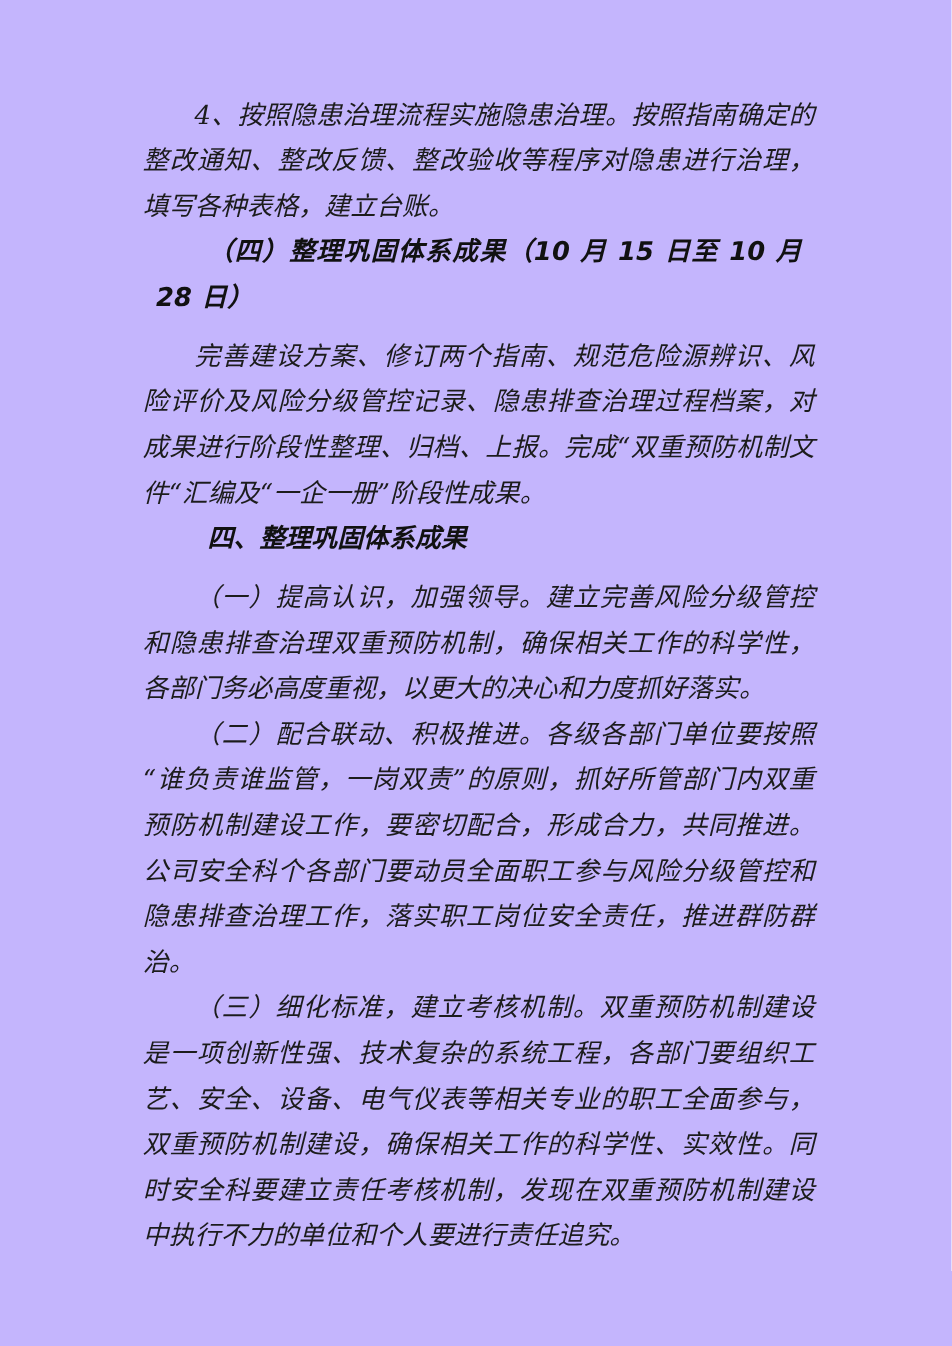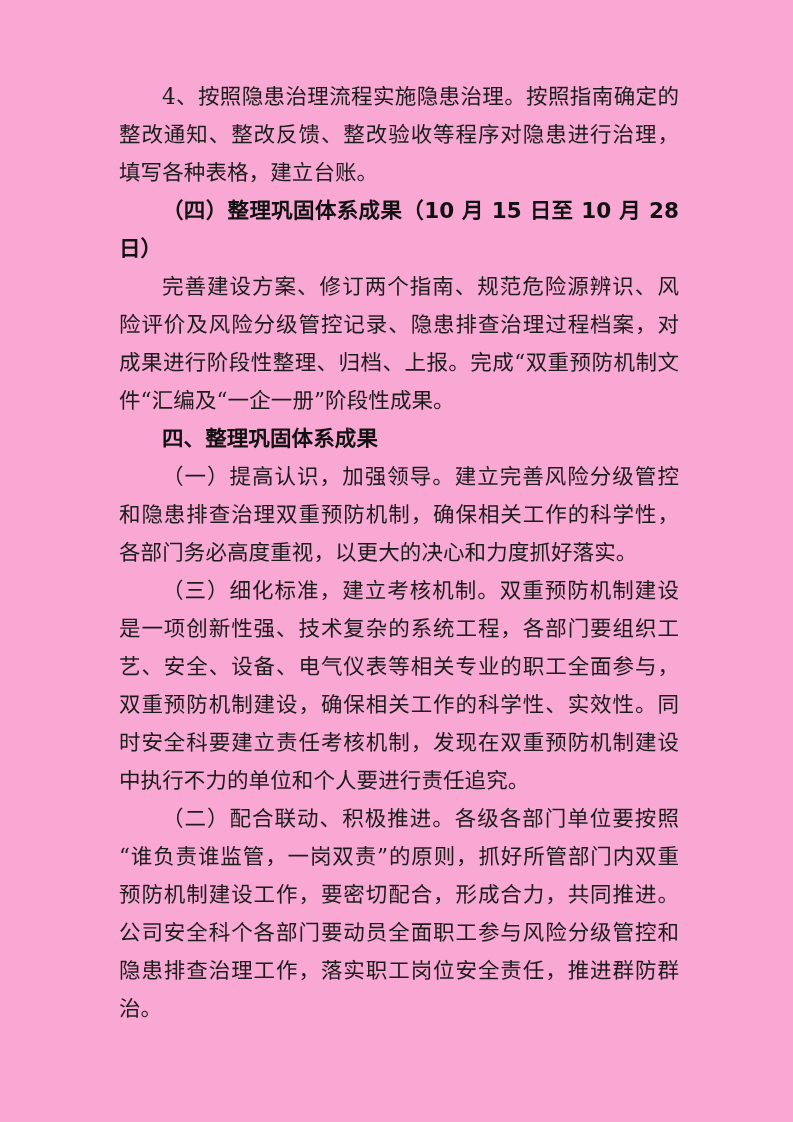--- a/index.html
+++ b/index.html
@@ -17,22 +17,23 @@
     color: #1a1a1a;
     -webkit-font-smoothing: antialiased;
   }
 
   .page {
     position: absolute;
     left: 0;
     top: 0;
     width: 793px;
     height: 1122px;
-    background: #f9a8d4;
+    background: #c4b5fd;
     box-sizing: border-box;
+    font-style: italic;
   }
 
   .content {
     position: absolute;
     left: 119px;
     top: 78px;
     width: 560px;
   }
 
   
@@ -47,21 +48,21 @@
     word-break: break-all;
     color: #1c1c1c;
   }
 
   
   .heading {
     font-size: 21.5px;
     line-height: 38px;
     text-align: justify;
     text-indent: 2em;
-    margin: 0;
+    margin: 11px;
     font-weight: bold;
     letter-spacing: 0.1px;
     color: #111111;
     font-family: "DejaVu Sans", "Liberation Sans", sans-serif;
   }
 
   .heading.sub {
     font-family: "DejaVu Serif", "Liberation Serif", serif;
     font-weight: bold;
   }
@@ -78,18 +79,18 @@
     <p class="para block">4、按照隐患治理流程实施隐患治理。按照指南确定的整改通知、整改反馈、整改验收等程序对隐患进行治理，填写各种表格，建立台账。</p>
 
     <p class="heading block">（四）整理巩固体系成果（10 月 15 日至 10 月 28 日）</p>
 
     <p class="para block">完善建设方案、修订两个指南、规范危险源辨识、风险评价及风险分级管控记录、隐患排查治理过程档案，对成果进行阶段性整理、归档、上报。完成“双重预防机制文件“汇编及“一企一册”阶段性成果。</p>
 
     <p class="heading sub block">四、整理巩固体系成果</p>
 
     <p class="para block">（一）提高认识，加强领导。建立完善风险分级管控和隐患排查治理双重预防机制，确保相关工作的科学性，各部门务必高度重视，以更大的决心和力度抓好落实。</p>
 
+    <p class="para block">（二）配合联动、积极推进。各级各部门单位要按照“谁负责谁监管，一岗双责”的原则，抓好所管部门内双重预防机制建设工作，要密切配合，形成合力，共同推进。公司安全科个各部门要动员全面职工参与风险分级管控和隐患排查治理工作，落实职工岗位安全责任，推进群防群治。</p>
+
     <p class="para block">（三）细化标准，建立考核机制。双重预防机制建设是一项创新性强、技术复杂的系统工程，各部门要组织工艺、安全、设备、电气仪表等相关专业的职工全面参与，双重预防机制建设，确保相关工作的科学性、实效性。同时安全科要建立责任考核机制，发现在双重预防机制建设中执行不力的单位和个人要进行责任追究。</p>
-
-    <p class="para block">（二）配合联动、积极推进。各级各部门单位要按照“谁负责谁监管，一岗双责”的原则，抓好所管部门内双重预防机制建设工作，要密切配合，形成合力，共同推进。公司安全科个各部门要动员全面职工参与风险分级管控和隐患排查治理工作，落实职工岗位安全责任，推进群防群治。</p>
 
   </div>
 </div>
 
 </body></html>

